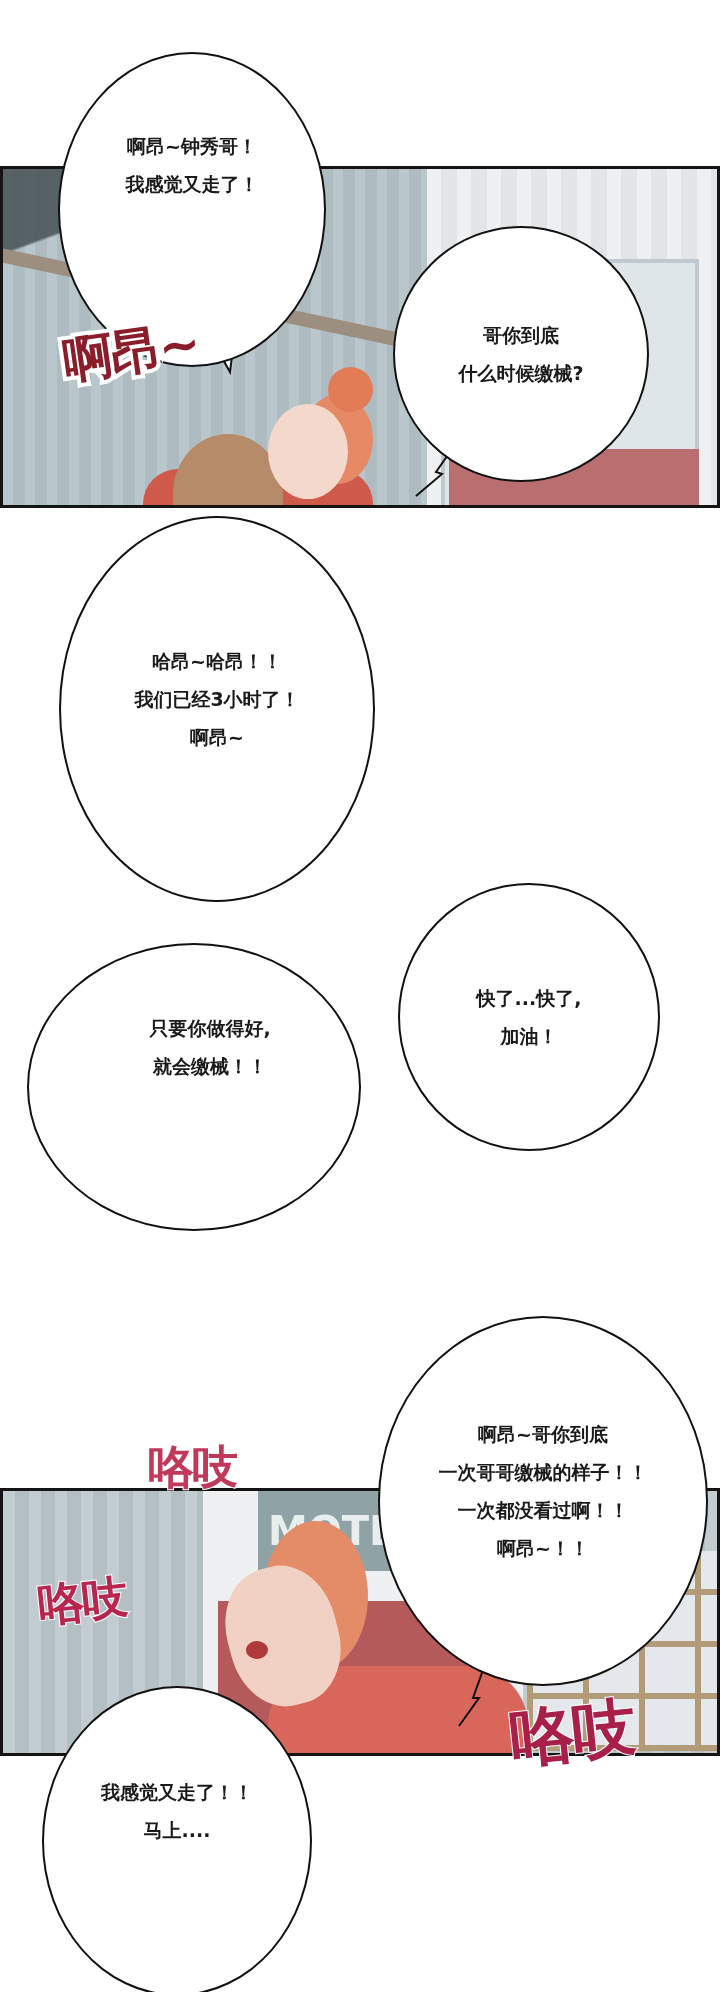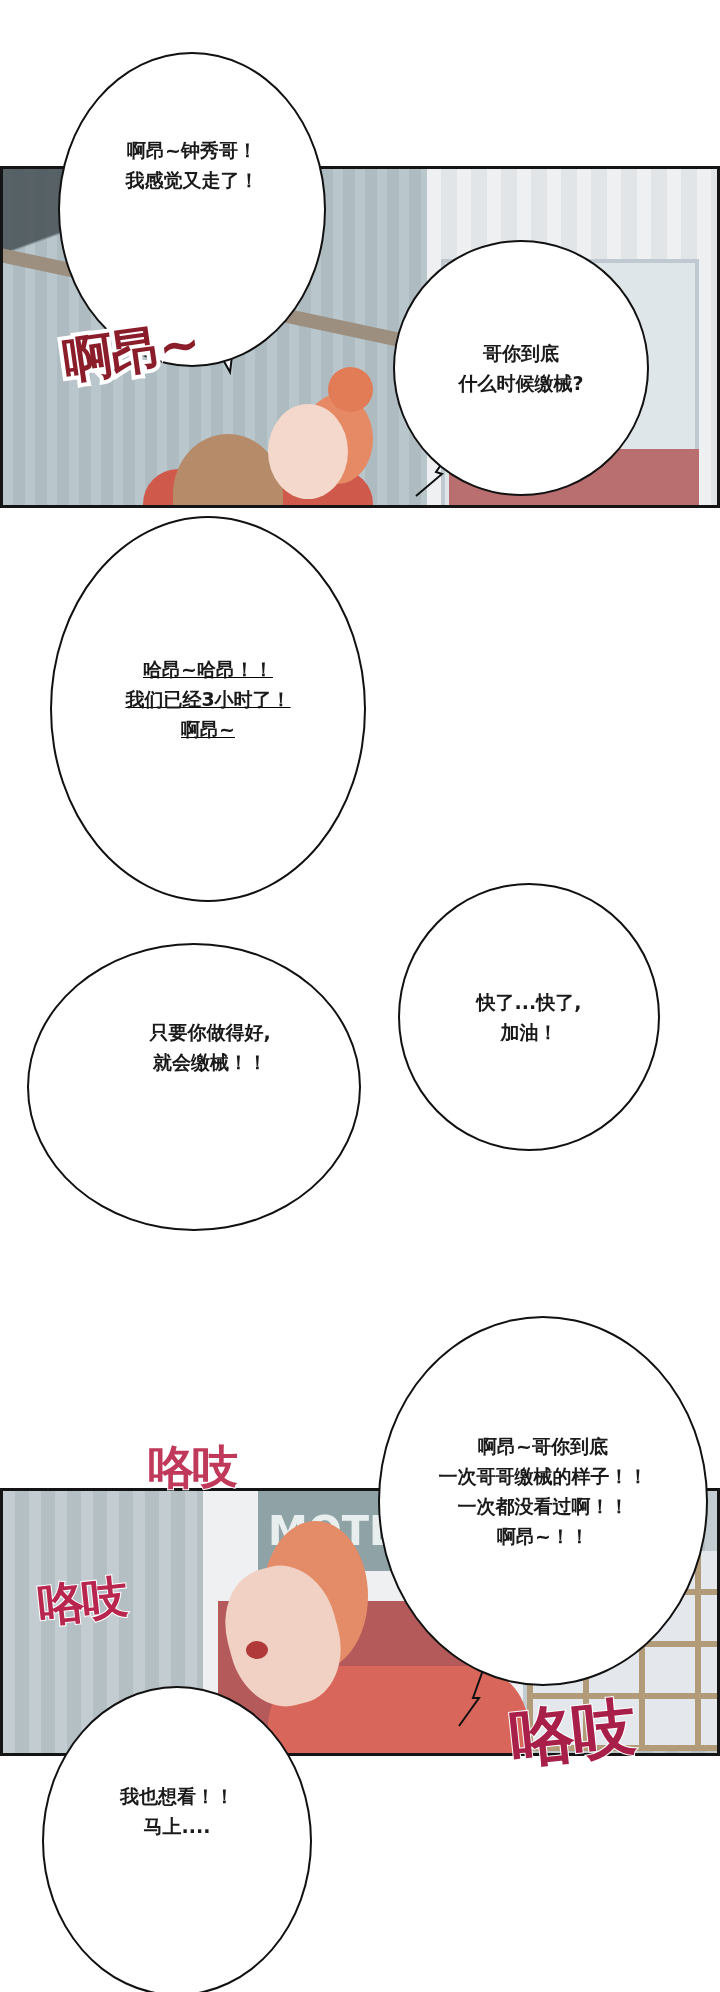--- a/index.html
+++ b/index.html
@@ -2,21 +2,21 @@
 <html><head>
 <meta charset="utf-8">
 <style>
   html, body { margin:0; padding:0; background:#ffffff; }
   body { width:720px; height:1992px; position:relative; overflow:hidden;
          font-family:"DejaVu Sans","Liberation Sans",sans-serif; }
   .panel { position:absolute; left:0; width:720px; border:3px solid #141414; box-sizing:border-box; overflow:hidden; }
   .bubble { position:absolute; background:#fff; border:2px solid #111; border-radius:50%;
             display:flex; align-items:center; justify-content:center; text-align:center;
             box-sizing:border-box; z-index:5; }
-  .bubble-text { font-size:19px; font-weight:bold; color:#1a1a1a; line-height:30px; white-space:pre-line; }
+  .bubble-text { font-size:19px; font-weight:bold; color:#1a1a1a; line-height:38px; white-space:pre-line; }
   .sfx { position:absolute; font-weight:900; z-index:6; letter-spacing:-2px;
          -webkit-text-stroke:2px #fff; paint-order:stroke fill; }
   .tail { position:absolute; z-index:4; }
   
   .p1-bg { position:absolute; inset:0;
     background:
       linear-gradient(160deg, rgba(70,80,85,.85) 0 14%, transparent 14.5%),
       repeating-linear-gradient(90deg, #b9c6cb 0 10px, #aebcc2 10px 22px);
   }
   .p1-right { position:absolute; right:0; top:0; width:290px; height:100%;
@@ -62,29 +62,29 @@
 </div>
 
 <div class="bubble" style="left:58px;top:52px;width:268px;height:315px;">
   <span class="bubble-text" style="margin-top:-90px;">啊昂~钟秀哥！
 我感觉又走了！</span>
 </div>
 <svg class="tail" style="left:210px;top:338px;" width="30" height="40">
   <polygon points="2,2 24,2 20,34" fill="#fff" stroke="#111" stroke-width="2"></polygon>
 </svg>
 
-<div class="bubble" style="left:393px;top:240px;width:256px;height:256px;">
+<div class="bubble" style="left:393px;top:226px;width:256px;height:256px;">
   <span class="bubble-text">哥你到底
 什么时候缴械?</span>
 </div>
 <svg class="tail" style="left:412px;top:450px;" width="40" height="50">
   <polyline points="38,2 24,22 30,24 4,46" fill="none" stroke="#111" stroke-width="2"></polyline>
 </svg>
 
-<div class="bubble" style="left:50px;top:516px;width:316px;height:386px;text-decoration:underline;">
+<div class="bubble" style="left:59px;top:516px;width:316px;height:386px;">
   <span class="bubble-text" style="margin-top:-20px;">哈昂~哈昂！！
 我们已经3小时了！
 啊昂~</span>
 </div>
 
 <div class="bubble" style="left:398px;top:883px;width:262px;height:268px;">
   <span class="bubble-text">快了...快了,
 加油！</span>
 </div>
 
@@ -113,15 +113,15 @@
   <span class="bubble-text" style="margin-top:-20px;">啊昂~哥你到底
 一次哥哥缴械的样子！！
 一次都没看过啊！！
 啊昂~！！</span>
 </div>
 <svg class="tail" style="left:455px;top:1668px;" width="40" height="60">
   <polyline points="28,2 18,30 24,30 4,58" fill="none" stroke="#111" stroke-width="2"></polyline>
 </svg>
 
 <div class="bubble" style="left:42px;top:1686px;width:270px;height:310px;">
-  <span class="bubble-text" style="margin-top:-60px;">我也想看！！
+  <span class="bubble-text" style="margin-top:-60px;">我感觉又走了！！
 马上....</span>
 </div>
 
 </body></html>

